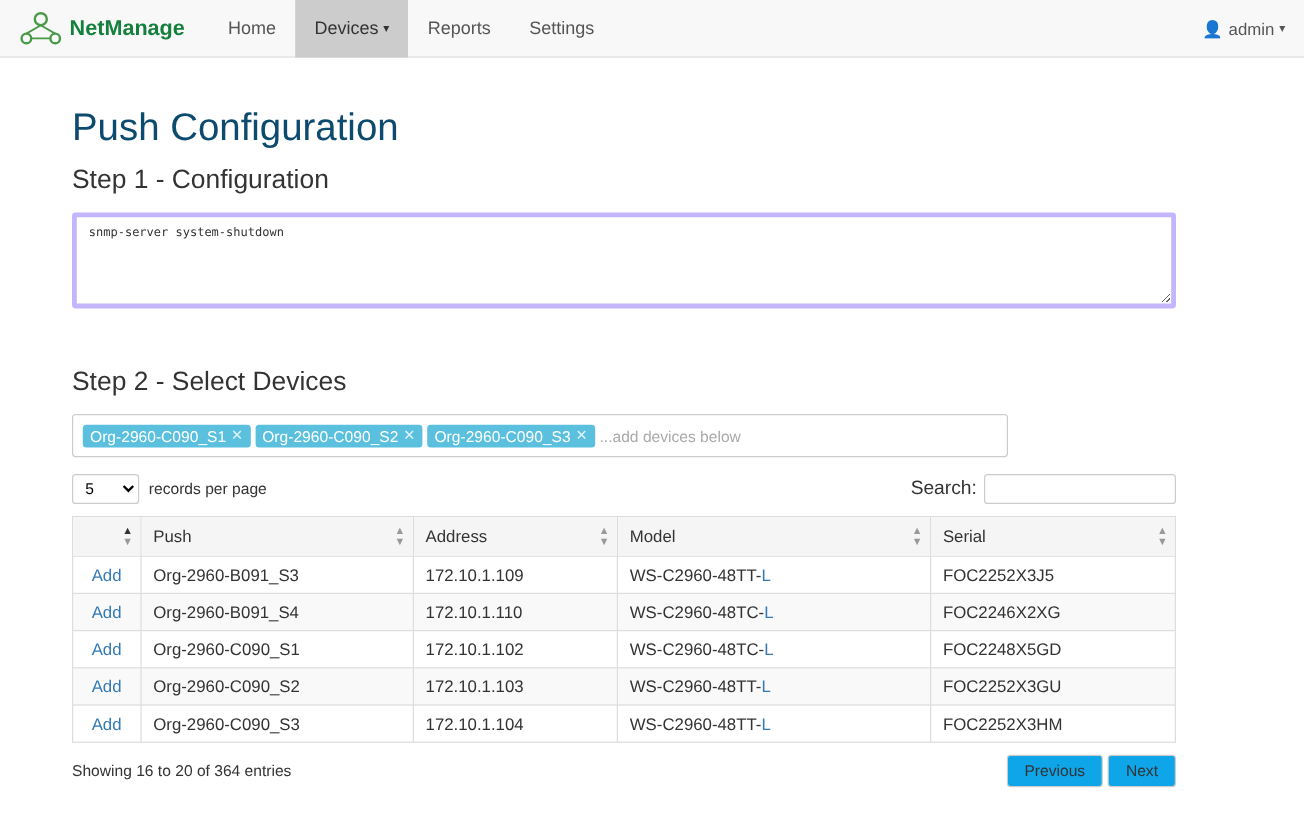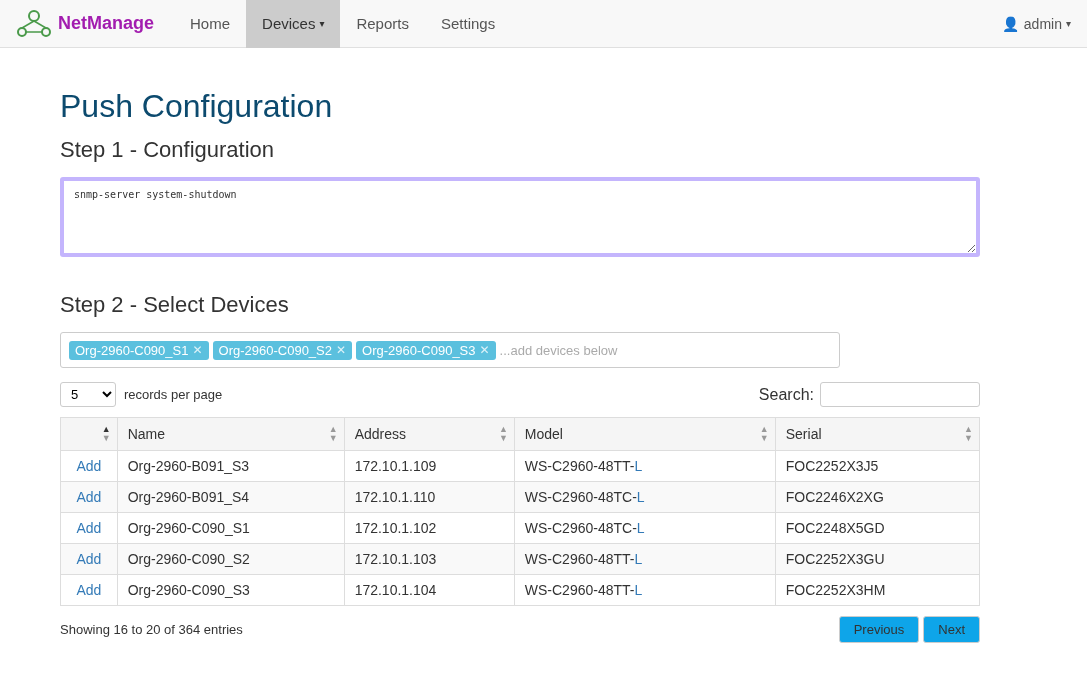--- a/index.html
+++ b/index.html
@@ -21,21 +21,21 @@
       text-decoration: none;
     }
     .brand-icon {
       width: 36px;
       height: 36px;
       margin-right: 6px;
     }
     .brand-name {
       font-size: 18px;
       font-weight: bold;
-      color: #a21caf;
+      color: #15803d;
     }
     .nav-items {
       display: flex;
       align-items: center;
       flex: 1;
     }
     .nav-item {
       padding: 0 16px;
       height: 48px;
       display: flex;
@@ -89,21 +89,21 @@
       border-radius: 3px;
       padding: 8px 10px;
       font-size: 10px;
       font-family: monospace;
       color: #333;
       resize: vertical;
       outline: none;
     }
 
     
-    .step2-section { margin-top: 32px; }
+    .step2-section { margin-top: 45px; }
 
     
     .tags-container {
       display: flex;
       align-items: center;
       flex-wrap: wrap;
       border: 1px solid #ccc;
       border-radius: 3px;
       padding: 4px 8px;
       max-width: 780px;
@@ -338,21 +338,21 @@
     <table class="data-table">
       <thead>
         <tr>
           <th class="th-num sort-asc">
             <span class="sort-icons">
               <span class="up">▲</span>
               <span class="down">▼</span>
             </span>
           </th>
           <th class="th-name">
-            <span>Name</span>
+            <span>Push</span>
             <span class="sort-icons">
               <span class="up">▲</span>
               <span class="down">▼</span>
             </span>
           </th>
           <th class="th-address">
             <span>Address</span>
             <span class="sort-icons">
               <span class="up">▲</span>
               <span class="down">▼</span>

